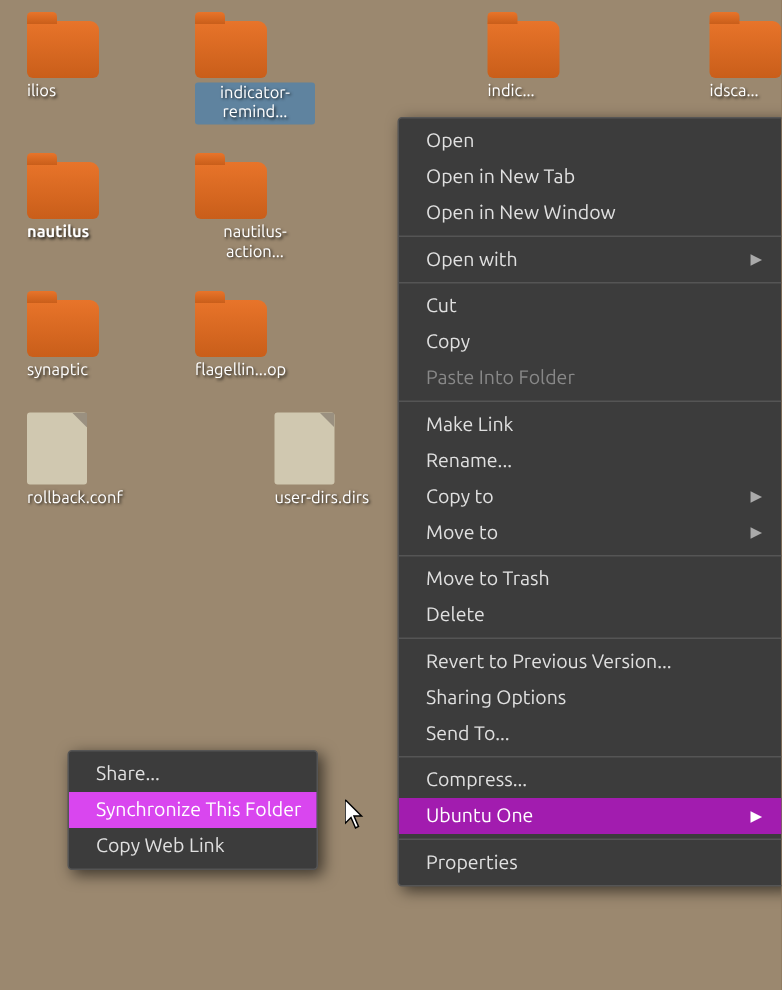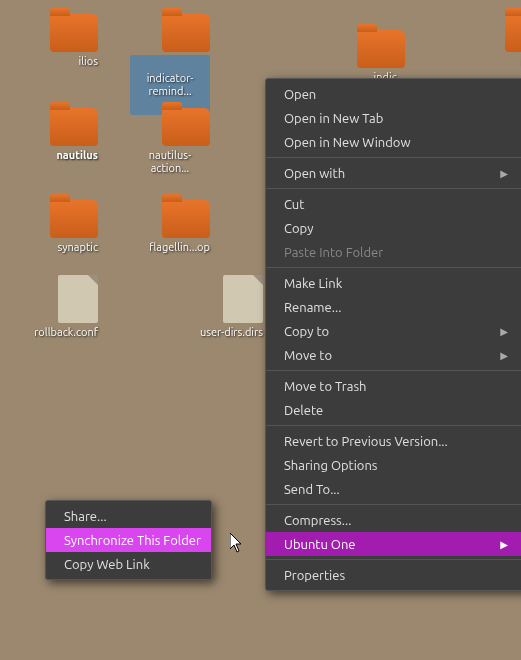--- a/index.html
+++ b/index.html
@@ -29,21 +29,21 @@
       top: 0; left: 0; right: 0; bottom: 0;
       background: #9E8B72;
       opacity: 0.85;
     }
 
     
     .folder-icon {
       position: absolute;
       display: flex;
       flex-direction: column;
-      align-items: flex-end;
+      align-items: flex-start;
       width: 80px;
     }
 
     
     .folder-shape {
       width: 48px;
       height: 38px;
       background: linear-gradient(180deg, #e8742a 0%, #c95e1a 100%);
       border-radius: 2px 6px 4px 4px;
       position: relative;
@@ -67,21 +67,21 @@
       margin-top: 3px;
       text-shadow: 1px 1px 2px rgba(0,0,0,0.8);
       max-width: 80px;
       word-wrap: break-word;
       line-height: 1.2;
     }
 
     .folder-label.selected {
       background: rgba(70, 130, 180, 0.7);
       border-radius: 2px;
-      padding: 17px 3px;
+      padding: 1px 3px;
     }
 
     
     .context-menu-main {
       position: absolute;
       top: 78px;
       left: 265px;
       width: 262px;
       background: #3c3c3c;
       border: 1px solid #555;
@@ -167,21 +167,21 @@
   <div class="folder-icon" style="left:18px; top:14px;">
     <div class="folder-shape"></div>
     <span class="folder-label">ilios</span>
   </div>
 
   <div class="folder-icon" style="left:130px; top:14px;">
     <div class="folder-shape"></div>
     <span class="folder-label selected">indicator-remind...</span>
   </div>
 
-  <div class="folder-icon" style="left:325px; top:30px;">
+  <div class="folder-icon" style="left:325px; top:14px;">
     <div class="folder-shape"></div>
     <span class="folder-label">indic...</span>
   </div>
 
   <div class="folder-icon" style="left:473px; top:14px;">
     <div class="folder-shape"></div>
     <span class="folder-label">idsca...</span>
   </div>
 
   <div class="folder-icon" style="left:18px; top:108px;font-weight:bold;">

